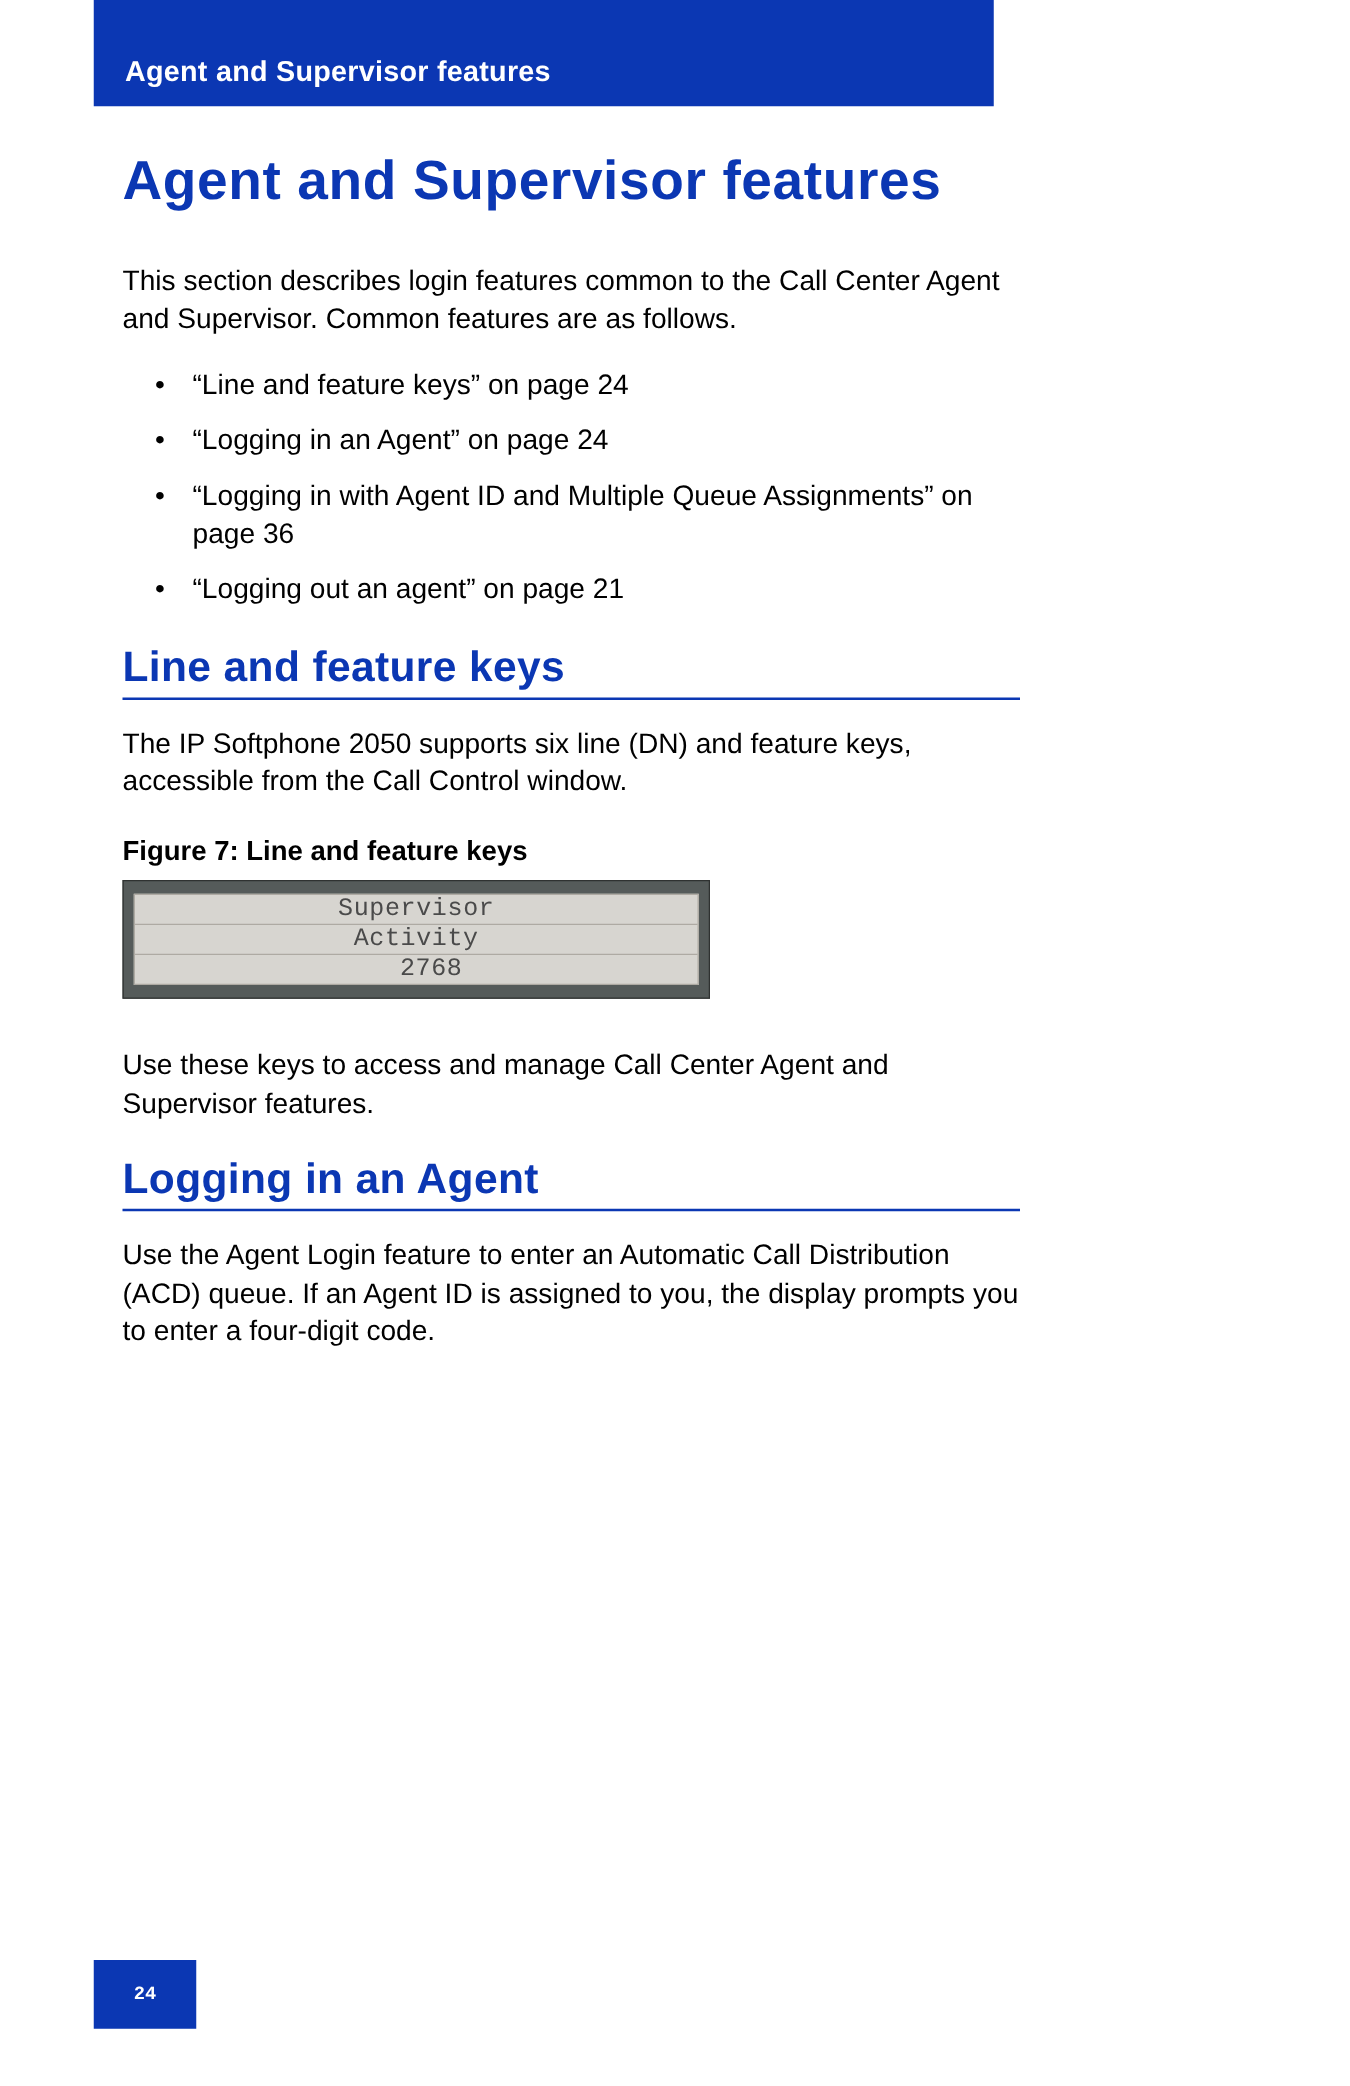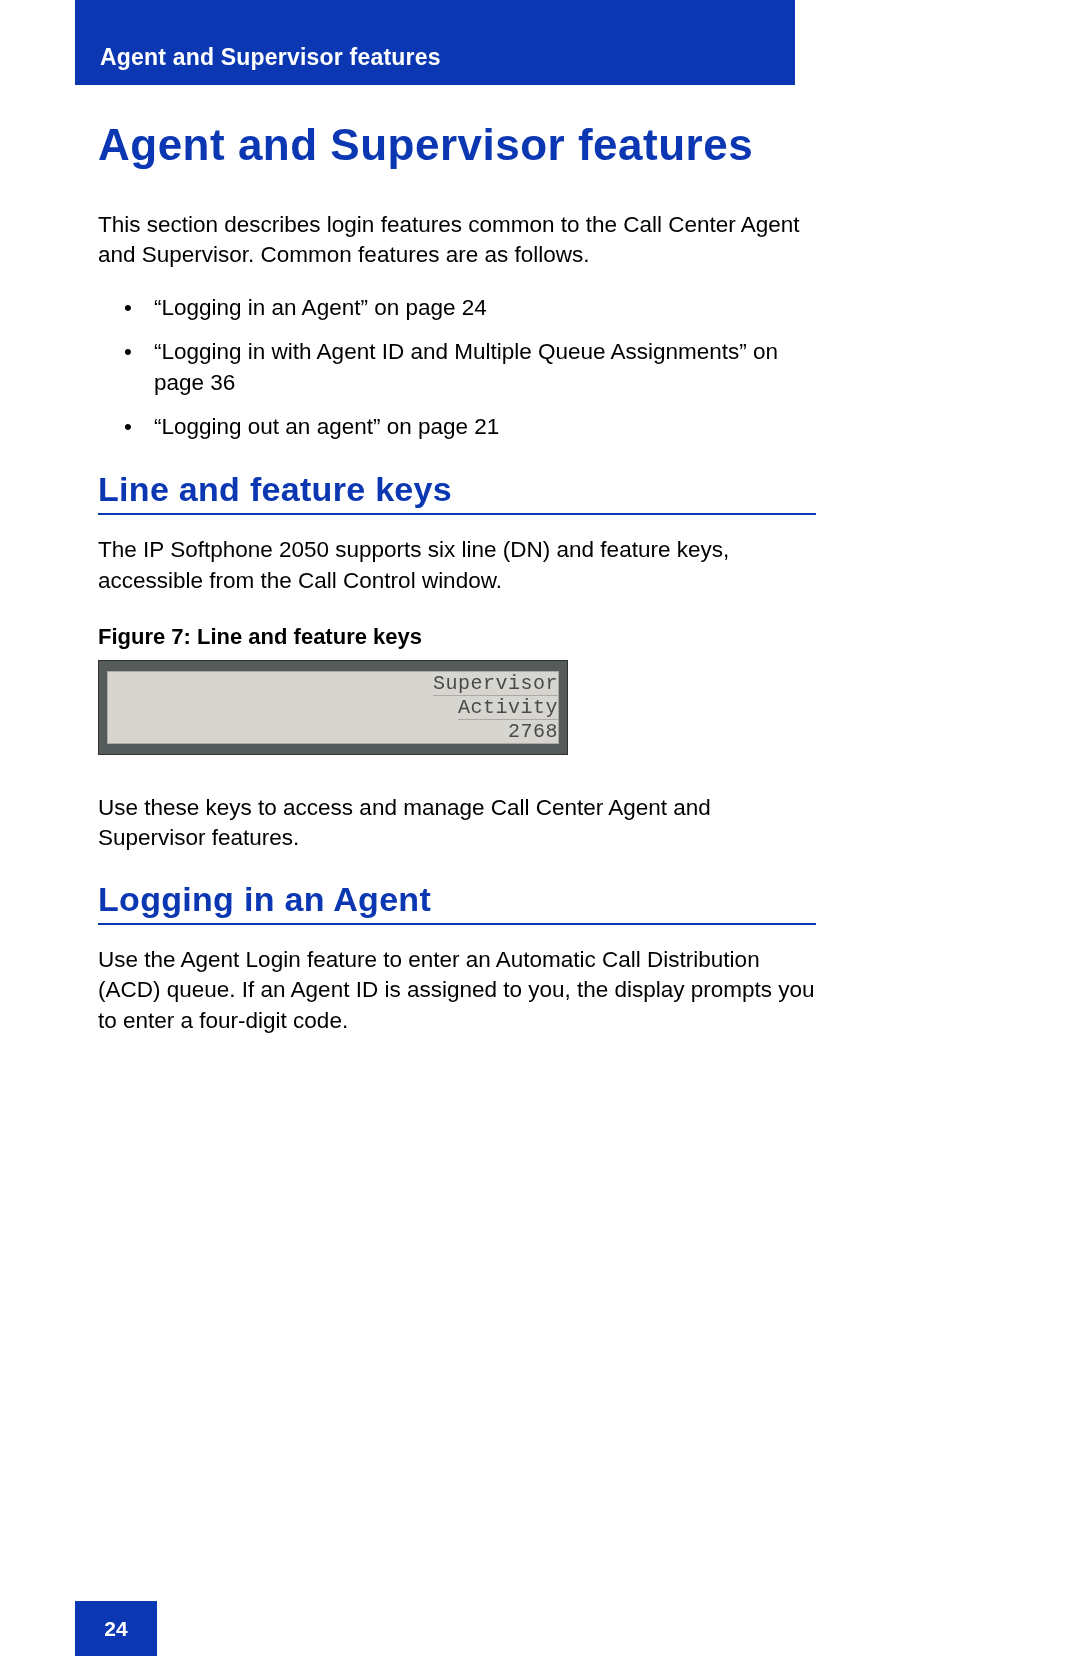--- a/index.html
+++ b/index.html
@@ -93,66 +93,67 @@
     display: flex;
     gap: 10px;
     border: 1px solid #2f3231;
   }
   .keycol {
     flex: 1;
     background: #d7d5d0;
     border: 1px solid #aeaaa3;
     display: flex;
     flex-direction: column;
-    align-items: flex-end;
   }
   .keycell {
     flex: 1;
     border-bottom: 1px solid #aeaaa3;
     display: flex;
     align-items: center;
     justify-content: center;
     font-family: "Courier New", Courier, monospace;
     font-size: 20px;
     color: #4a4a4a;
     height: 38px;
     letter-spacing: 0.5px;
   }
   .keycell:last-child { border-bottom: none; padding-left: 24px; }
   .footer-block {
     position: absolute;
-    bottom: 13px;
+    bottom: 46px;
     left: 75px;
     width: 82px;
     height: 55px;
     background: #0b37b3;
     color: #fff;
     font-weight: bold;
-    font-size: 21px;
+    font-size: 15px;
     display: flex;
     align-items: center;
     justify-content: center;
+    font-family: Liberation Mono, monospace;
   }
 </style>
 </head>
 <body>
 
 <div class="page">
 
   <div class="header-band">
     <span>Agent and Supervisor features</span>
   </div>
 
   <div class="content">
 
     <h1 class="page-title">Agent and Supervisor features</h1>
 
     <p class="body-text">This section describes login features common to the Call Center Agent and Supervisor. Common features are as follows.</p>
 
     <ul class="bullets">
+      <li>“Line and feature keys” on page 24</li>
       <li>“Logging in an Agent” on page 24</li>
       <li>“Logging in with Agent ID and Multiple Queue Assignments” on page 36</li>
       <li>“Logging out an agent” on page 21</li>
     </ul>
 
     <h2 class="section-heading">Line and feature keys</h2>
 
     <p class="body-text" style="margin-top:20px;">The IP Softphone 2050 supports six line (DN) and feature keys, accessible from the Call Control window.</p>
 
     <div class="figure-caption">Figure 7: Line and feature keys</div>

